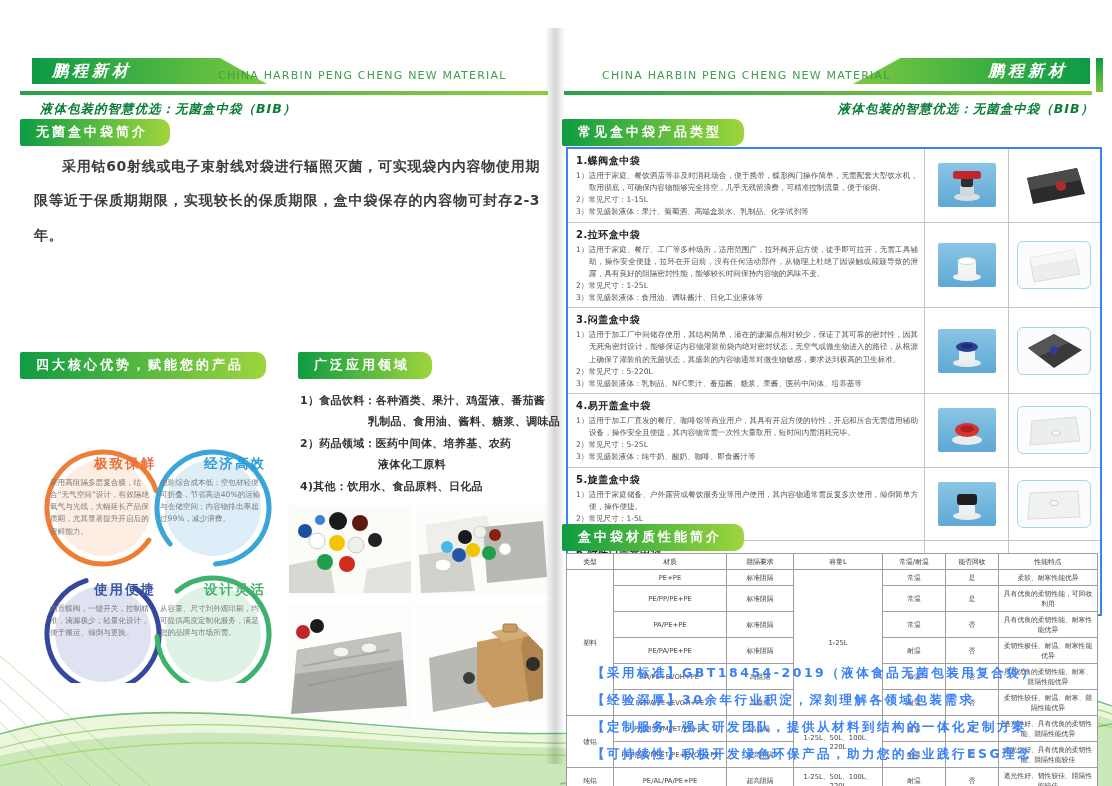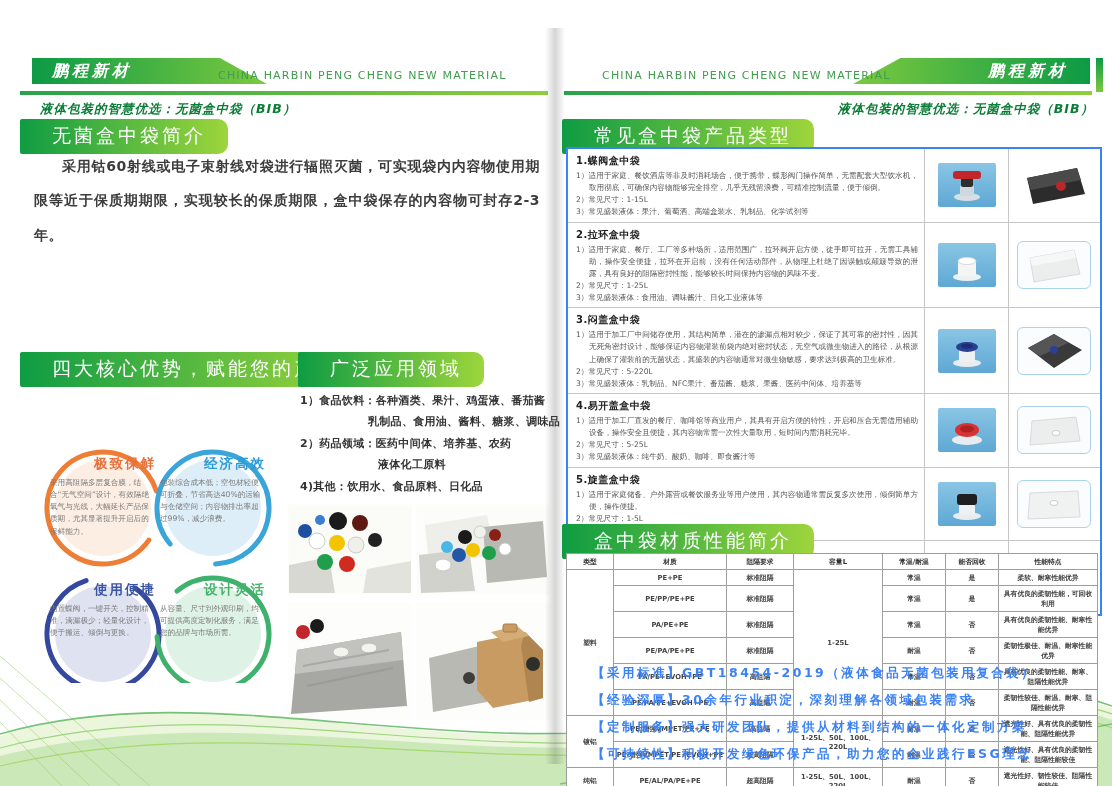--- a/index.html
+++ b/index.html
@@ -26,21 +26,21 @@
   .hdr-r .en{left:38px}
   .hline{position:absolute;top:33px;left:0;right:0;height:3.5px;
          background:linear-gradient(90deg,#2aa14b,#8fce3f)}
   .edgebar{position:absolute;top:58px;left:1096px;width:7px;height:34px;background:linear-gradient(180deg,#0d9a46,#7cc93f);z-index:3}
   .tag{position:absolute;top:101px;font-size:12.5px;font-weight:bold;font-style:italic;
        color:#0b7d36;letter-spacing:1px;z-index:3;white-space:nowrap}
   .tag-l{left:40px}.tag-r{right:18px}
 
   
   .pill{display:inline-block;background:linear-gradient(90deg,#0e9c43,#9ed53c);color:#fff;
-        font-weight:normal;font-size:19px;letter-spacing:3px;padding:4px 22px 5px 32px;
+        font-weight:bold;font-size:13px;letter-spacing:3px;padding:4px 22px 5px 16px;
         border-radius:2px 10px 10px 2px;white-space:nowrap}
 
   
   .sec-intro-pill{position:absolute;top:119px;left:20px;z-index:3}
   .intro{position:absolute;top:149px;left:34px;width:506px;z-index:3;
          font-size:14px;font-weight:600;color:#3c3c3c;line-height:2.45;
          text-align:justify;letter-spacing:.5px}
   .intro p{margin:0;text-indent:2em}
 
   .sec-adv-pill{position:absolute;top:352px;left:20px;z-index:3}
@@ -75,21 +75,21 @@
   .thumb{display:flex;align-items:center;justify-content:center;border-left:1px solid #c6c6c6}
   .capbox{width:58px;height:44px;border-radius:2px;background:linear-gradient(180deg,#8ac5e5,#5ea8d4);
           display:flex;align-items:center;justify-content:center}
   .bagbox{width:72px;height:46px;display:flex;align-items:center;justify-content:center}
   .bag-light{border:1px solid #a9d4ea;border-radius:6px;background:#fafcfd}
 
   
   .sec-mat-pill{position:absolute;top:524px;left:562px;z-index:3}
   .mtable{position:absolute;top:553px;left:566px;width:532px;z-index:3;border-collapse:collapse;
           font-size:6.8px;color:#444;background:#fff}
-  .mtable th,.mtable td{border:1px solid #9e9e9e;padding:2.5px 2px;text-align:center;font-weight:bold}
+  .mtable th,.mtable td{border:1px solid #9e9e9e;padding:2.5px 2px;text-align:center;font-weight:normal}
   .mtable th{color:#333}
 
   
   .fps{position:absolute;top:660px;left:592px;width:512px;z-index:5;
        font-size:12.5px;font-weight:bold;color:#3b82f6;letter-spacing:2.5px;line-height:2.15}
   .fps div{white-space:nowrap}
 </style>
 </head>
 <body>
 

